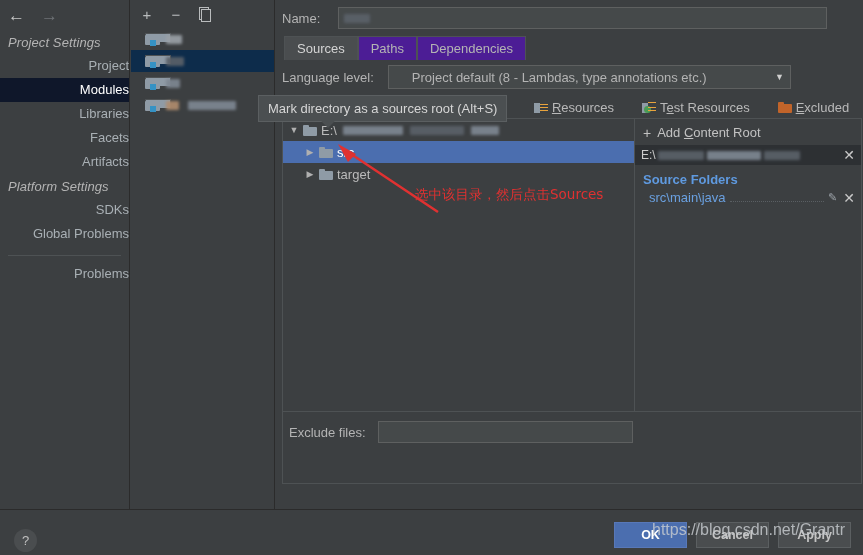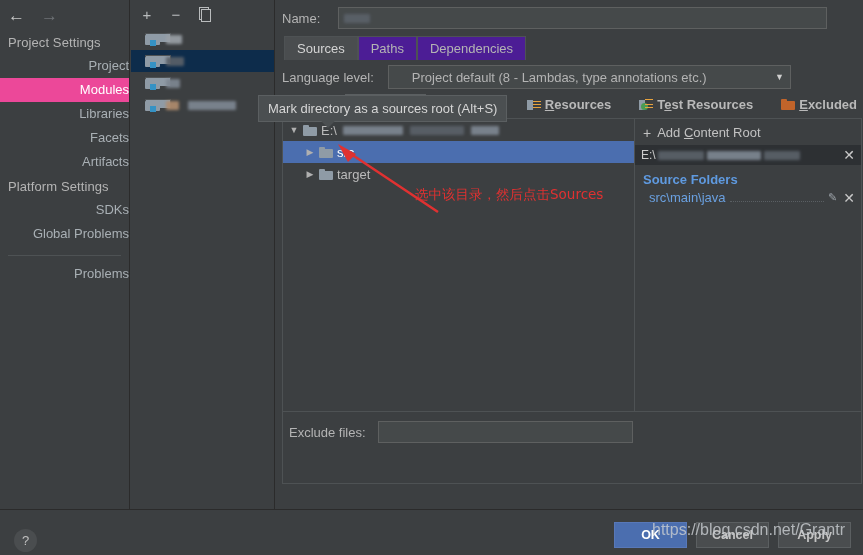--- a/index.html
+++ b/index.html
@@ -18,29 +18,29 @@
     position:absolute;left:0;top:0;width:130px;height:509px;
     background:#3c3f41;border-right:1px solid #2b2b2b;
     box-sizing:border-box;
   }
   .nav-arrows{height:30px;display:flex;align-items:center;padding-left:8px;gap:16px;}
   .arrow{font-size:17px;line-height:1;cursor:default;user-select:none;}
   .arrow.back{color:#c8c8c8;}
   .arrow.fwd{color:#6e7276;}
 
   .side-head{
-    padding:5px 0 4px 8px;color:#b4b4b4;font-size:13px;letter-spacing:.1px;
+    padding:5px 0 4px 8px;color:#b4b4b4;font-size:13px;letter-spacing:.1px;font-style:italic;
   }
   .side-item{
     padding:4px 0 4px 24px;color:#a9b0b5;font-size:13px;line-height:16px;
     white-space:nowrap;
     text-align:right;
   }
   .side-item.selected{
-    background:#ec4899;color:#ffffff;
+    background:#0f172a;color:#ffffff;
   }
   .side-sep{
     margin:9px 8px 6px 8px;height:1px;background:#4e5254;
   }
 
   
   .modpanel{
     position:absolute;left:131px;top:0;width:144px;height:509px;
     background:#3c3f41;border-right:1px solid #2b2b2b;box-sizing:border-box;
   }
@@ -110,21 +110,21 @@
     display:flex;align-items:center;height:34px;padding-left:6px;
   }
   .combo{
     margin-left:14px;width:403px;height:24px;background:#45494a;border:1px solid #5e6060;
     box-sizing:border-box;display:flex;align-items:center;justify-content:space-between;
     padding:0 6px 0 23px;color:#b4b4b4;font-size:13px;white-space:nowrap;overflow:hidden;
   }
   .combo .caret{color:#cfcfcf;font-size:9px;}
 
   .markas-row{
-    display:flex;align-items:flex-start;height:24px;padding-left:6px;gap:16px;font-weight:bold;
+    display:flex;align-items:flex-end;height:24px;padding-left:6px;gap:16px;
   }
   .mark-btn{
     display:flex;align-items:center;gap:4px;padding:3px 6px;font-size:13px;color:#b9b9b9;
     white-space:nowrap;
   }
   .mark-btn.pressed{background:#4a4d4f;border:1px solid #5b5f61;padding:2px 5px;}
   .mark-btn u{text-decoration:underline;}
   .fold{
     width:14px;height:11px;position:relative;flex:0 0 auto;display:inline-block;
   }

